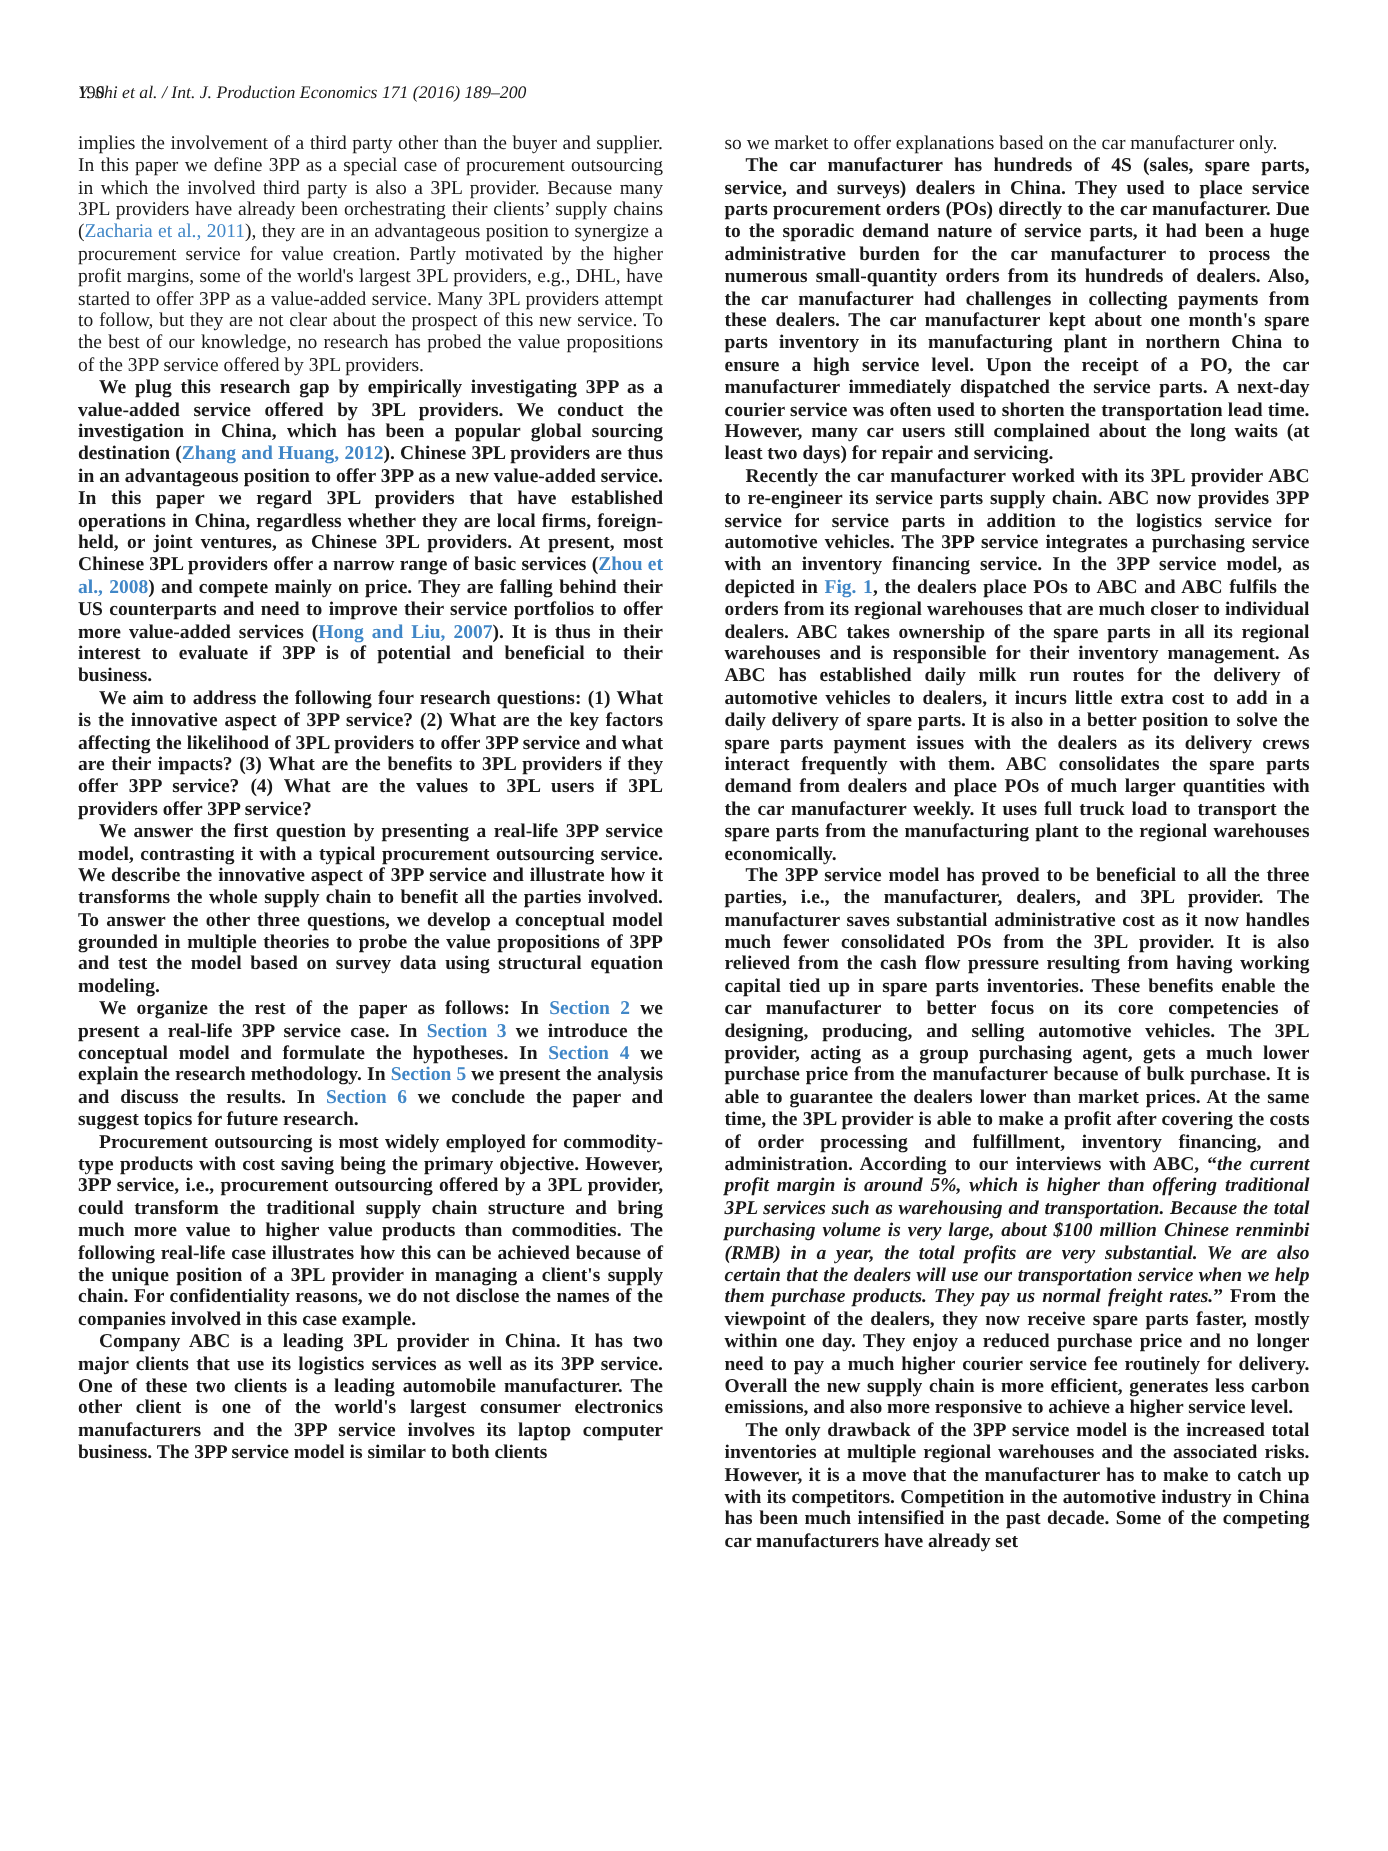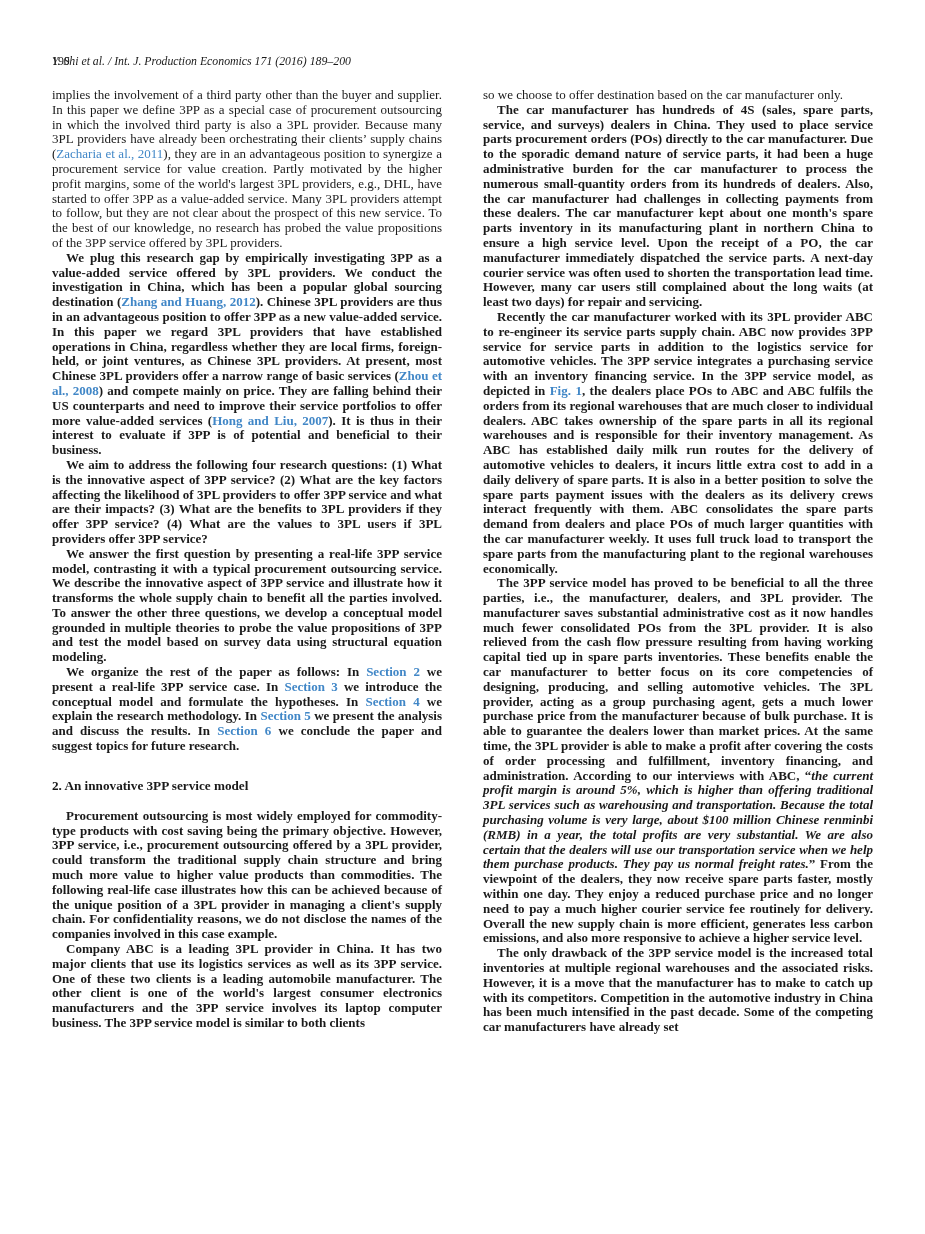--- a/index.html
+++ b/index.html
@@ -88,25 +88,24 @@
     <span class="page-number">190</span>
     <span class="running-head">Y. Shi et al. / Int. J. Production Economics 171 (2016) 189–200</span>
   </header>
   <main class="columns">
     <section class="column" id="col-left">
         <p class="para"><span>implies the involvement of a third party other than the buyer and supplier. In this paper we define 3PP as a special case of procurement outsourcing in which the involved third party is also a 3PL provider. Because many 3PL providers have already been orchestrating their clients’ supply chains (</span><a class="cite-link" href="#">Zacharia et al., 2011</a><span>), they are in an advantageous position to synergize a procurement service for value creation. Partly motivated by the higher profit margins, some of the world's largest 3PL providers, e.g., DHL, have started to offer 3PP as a value-added service. Many 3PL providers attempt to follow, but they are not clear about the prospect of this new service. To the best of our knowledge, no research has probed the value propositions of the 3PP service offered by 3PL providers.</span></p>
         <p class="para indent"><span>We plug this research gap by empirically investigating 3PP as a value-added service offered by 3PL providers. We conduct the investigation in China, which has been a popular global sourcing destination (</span><a class="cite-link" href="#">Zhang and Huang, 2012</a><span>). Chinese 3PL providers are thus in an advantageous position to offer 3PP as a new value-added service. In this paper we regard 3PL providers that have established operations in China, regardless whether they are local firms, foreign-held, or joint ventures, as Chinese 3PL providers. At present, most Chinese 3PL providers offer a narrow range of basic services (</span><a class="cite-link" href="#">Zhou et al., 2008</a><span>) and compete mainly on price. They are falling behind their US counterparts and need to improve their service portfolios to offer more value-added services (</span><a class="cite-link" href="#">Hong and Liu, 2007</a><span>). It is thus in their interest to evaluate if 3PP is of potential and beneficial to their business.</span></p>
         <p class="para indent"><span>We aim to address the following four research questions: (1) What is the innovative aspect of 3PP service? (2) What are the key factors affecting the likelihood of 3PL providers to offer 3PP service and what are their impacts? (3) What are the benefits to 3PL providers if they offer 3PP service? (4) What are the values to 3PL users if 3PL providers offer 3PP service?</span></p>
         <p class="para indent"><span>We answer the first question by presenting a real-life 3PP service model, contrasting it with a typical procurement outsourcing service. We describe the innovative aspect of 3PP service and illustrate how it transforms the whole supply chain to benefit all the parties involved. To answer the other three questions, we develop a conceptual model grounded in multiple theories to probe the value propositions of 3PP and test the model based on survey data using structural equation modeling.</span></p>
         <p class="para indent"><span>We organize the rest of the paper as follows: In </span><a class="cite-link" href="#">Section 2</a><span> we present a real-life 3PP service case. In </span><a class="cite-link" href="#">Section 3</a><span> we introduce the conceptual model and formulate the hypotheses. In </span><a class="cite-link" href="#">Section 4</a><span> we explain the research methodology. In </span><a class="cite-link" href="#">Section 5</a><span> we present the analysis and discuss the results. In </span><a class="cite-link" href="#">Section 6</a><span> we conclude the paper and suggest topics for future research.</span></p>
-        <h2 class="section-heading">2. An innovative 3PP service model</h2>
         <p class="para indent"><span>Procurement outsourcing is most widely employed for commodity-type products with cost saving being the primary objective. However, 3PP service, i.e., procurement outsourcing offered by a 3PL provider, could transform the traditional supply chain structure and bring much more value to higher value products than commodities. The following real-life case illustrates how this can be achieved because of the unique position of a 3PL provider in managing a client's supply chain. For confidentiality reasons, we do not disclose the names of the companies involved in this case example.</span></p>
         <p class="para indent"><span>Company ABC is a leading 3PL provider in China. It has two major clients that use its logistics services as well as its 3PP service. One of these two clients is a leading automobile manufacturer. The other client is one of the world's largest consumer electronics manufacturers and the 3PP service involves its laptop computer business. The 3PP service model is similar to both clients</span></p>
       </section>
     <section class="column" id="col-right">
-        <p class="para"><span>so we choose to offer destination based on the car manufacturer only.</span></p>
+        <p class="para"><span>so we market to offer explanations based on the car manufacturer only.</span></p>
         <p class="para indent"><span>The car manufacturer has hundreds of 4S (sales, spare parts, service, and surveys) dealers in China. They used to place service parts procurement orders (POs) directly to the car manufacturer. Due to the sporadic demand nature of service parts, it had been a huge administrative burden for the car manufacturer to process the numerous small-quantity orders from its hundreds of dealers. Also, the car manufacturer had challenges in collecting payments from these dealers. The car manufacturer kept about one month's spare parts inventory in its manufacturing plant in northern China to ensure a high service level. Upon the receipt of a PO, the car manufacturer immediately dispatched the service parts. A next-day courier service was often used to shorten the transportation lead time. However, many car users still complained about the long waits (at least two days) for repair and servicing.</span></p>
         <p class="para indent"><span>Recently the car manufacturer worked with its 3PL provider ABC to re-engineer its service parts supply chain. ABC now provides 3PP service for service parts in addition to the logistics service for automotive vehicles. The 3PP service integrates a purchasing service with an inventory financing service. In the 3PP service model, as depicted in </span><a class="cite-link" href="#">Fig. 1</a><span>, the dealers place POs to ABC and ABC fulfils the orders from its regional warehouses that are much closer to individual dealers. ABC takes ownership of the spare parts in all its regional warehouses and is responsible for their inventory management. As ABC has established daily milk run routes for the delivery of automotive vehicles to dealers, it incurs little extra cost to add in a daily delivery of spare parts. It is also in a better position to solve the spare parts payment issues with the dealers as its delivery crews interact frequently with them. ABC consolidates the spare parts demand from dealers and place POs of much larger quantities with the car manufacturer weekly. It uses full truck load to transport the spare parts from the manufacturing plant to the regional warehouses economically.</span></p>
         <p class="para indent"><span>The 3PP service model has proved to be beneficial to all the three parties, i.e., the manufacturer, dealers, and 3PL provider. The manufacturer saves substantial administrative cost as it now handles much fewer consolidated POs from the 3PL provider. It is also relieved from the cash flow pressure resulting from having working capital tied up in spare parts inventories. These benefits enable the car manufacturer to better focus on its core competencies of designing, producing, and selling automotive vehicles. The 3PL provider, acting as a group purchasing agent, gets a much lower purchase price from the manufacturer because of bulk purchase. It is able to guarantee the dealers lower than market prices. At the same time, the 3PL provider is able to make a profit after covering the costs of order processing and fulfillment, inventory financing, and administration. According to our interviews with ABC, “</span><em class="quote-text">the current profit margin is around 5%, which is higher than offering traditional 3PL services such as warehousing and transportation. Because the total purchasing volume is very large, about $100 million Chinese renminbi (RMB) in a year, the total profits are very substantial. We are also certain that the dealers will use our transportation service when we help them purchase products. They pay us normal freight rates.</em><span>” From the viewpoint of the dealers, they now receive spare parts faster, mostly within one day. They enjoy a reduced purchase price and no longer need to pay a much higher courier service fee routinely for delivery. Overall the new supply chain is more efficient, generates less carbon emissions, and also more responsive to achieve a higher service level.</span></p>
         <p class="para indent"><span>The only drawback of the 3PP service model is the increased total inventories at multiple regional warehouses and the associated risks. However, it is a move that the manufacturer has to make to catch up with its competitors. Competition in the automotive industry in China has been much intensified in the past decade. Some of the competing car manufacturers have already set</span></p>
       </section>
   </main>
 </div>
 
 </body></html>

